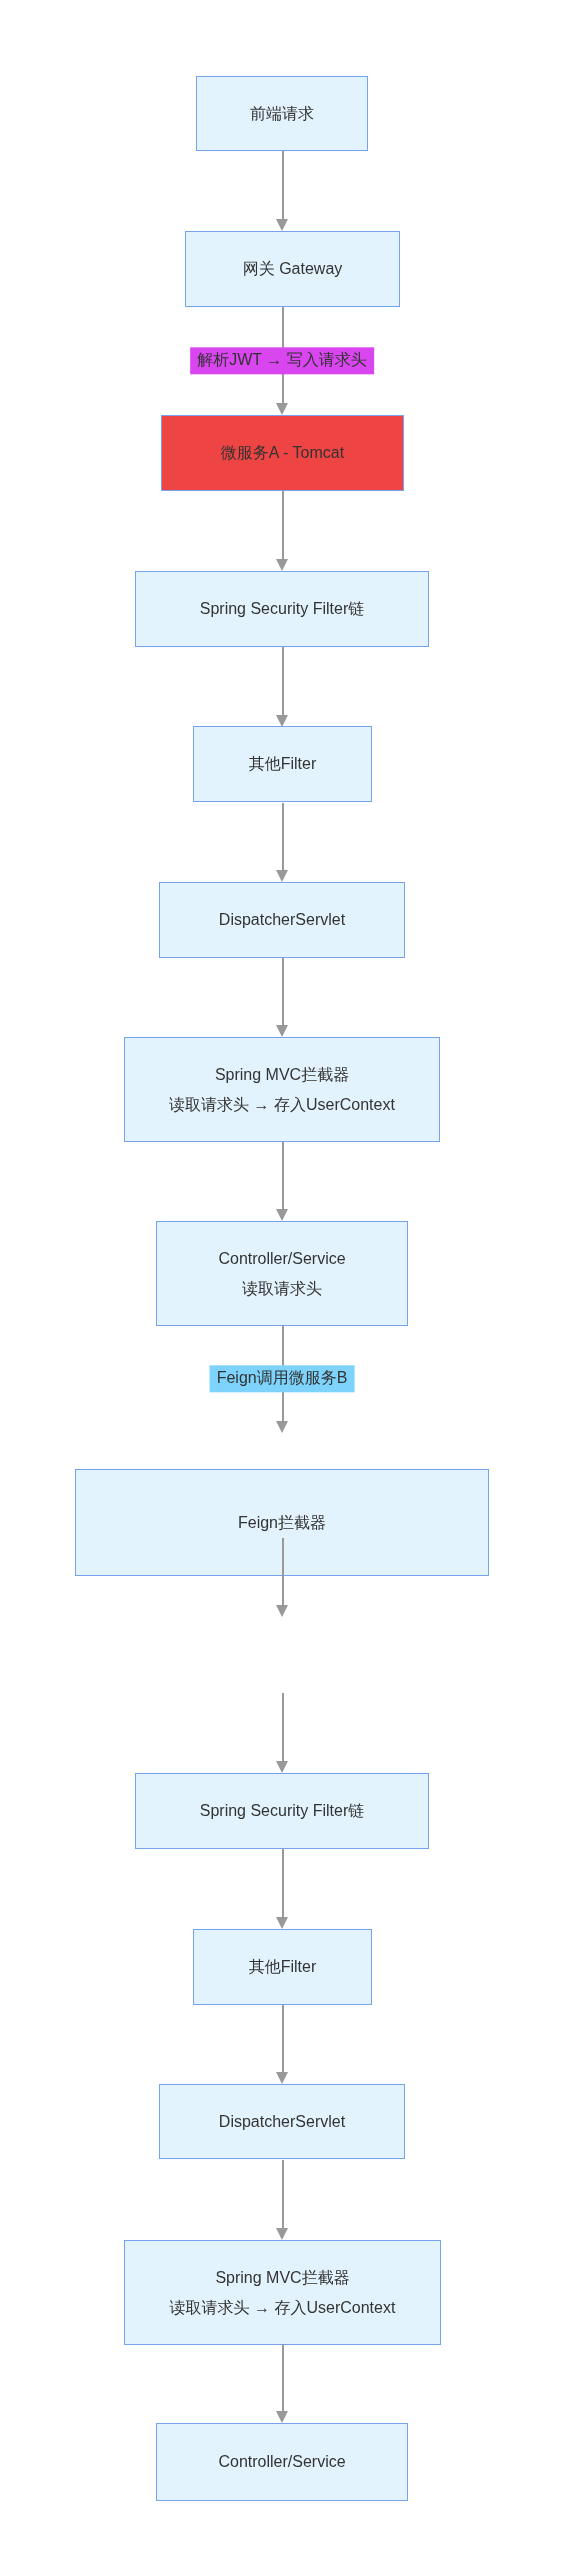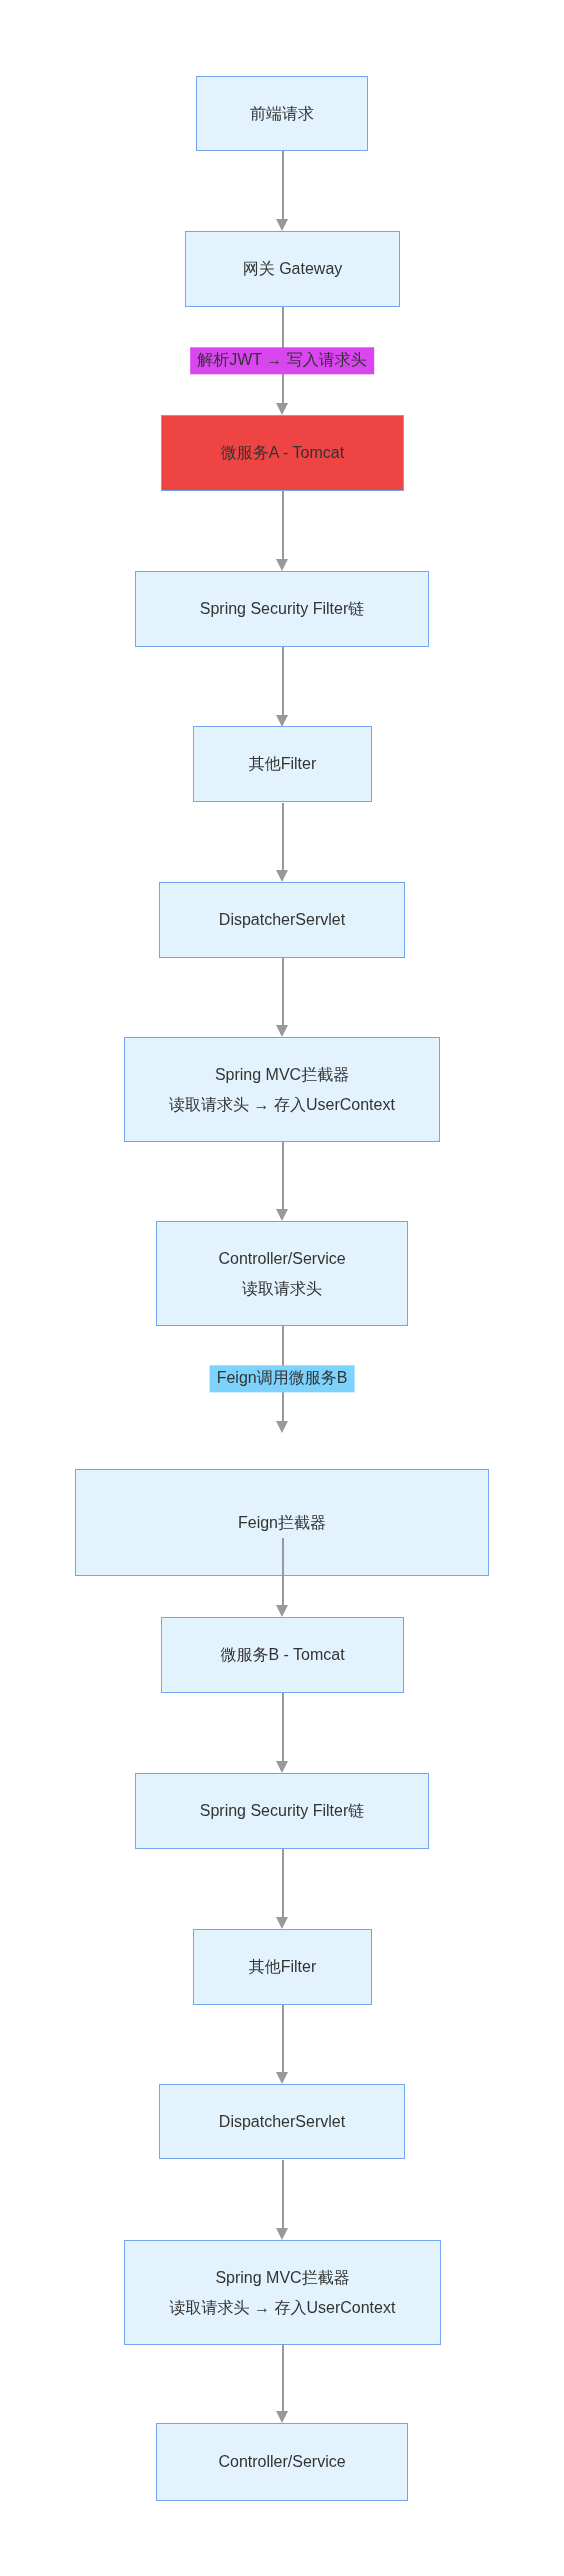--- a/index.html
+++ b/index.html
@@ -92,23 +92,20 @@
       <div class="node-line">Spring MVC拦截器</div>
       <div class="node-line">读取请求头 → 存入UserContext</div>
     </div>
     <div class="node" style="left: 156px; top: 1221px; width: 252px; height: 105px; background: rgb(227, 243, 253); border-color: rgb(118, 163, 238); color: rgb(51, 51, 51);">
       <div class="node-line">Controller/Service</div>
       <div class="node-line">读取请求头</div>
     </div>
     <div class="node" style="left: 75px; top: 1433px; width: 414px; height: 107px; background: rgb(227, 243, 253); border-color: rgb(118, 163, 238); color: rgb(51, 51, 51); margin-top: 36px;">
       <div class="node-line">Feign拦截器</div>
     </div>
-    <div class="node" style="left: 161px; top: 1617px; width: 243px; height: 76px; background: rgb(227, 243, 253); border-color: rgb(118, 163, 238); color: rgb(51, 51, 51);">
-      <div class="node-line">微服务B - Tomcat</div>
-    </div>
     <div class="node" style="left: 135px; top: 1773px; width: 294px; height: 76px; background: rgb(227, 243, 253); border-color: rgb(118, 163, 238); color: rgb(51, 51, 51);">
       <div class="node-line">Spring Security Filter链</div>
     </div>
     <div class="node" style="left: 193px; top: 1929px; width: 179px; height: 76px; background: rgb(227, 243, 253); border-color: rgb(118, 163, 238); color: rgb(51, 51, 51);">
       <div class="node-line">其他Filter</div>
     </div>
     <div class="node" style="left: 159px; top: 2084px; width: 246px; height: 75px; background: rgb(227, 243, 253); border-color: rgb(118, 163, 238); color: rgb(51, 51, 51);">
       <div class="node-line">DispatcherServlet</div>
     </div>
     <div class="node" style="left: 124px; top: 2240px; width: 317px; height: 105px; background: rgb(227, 243, 253); border-color: rgb(118, 163, 238); color: rgb(51, 51, 51);">

